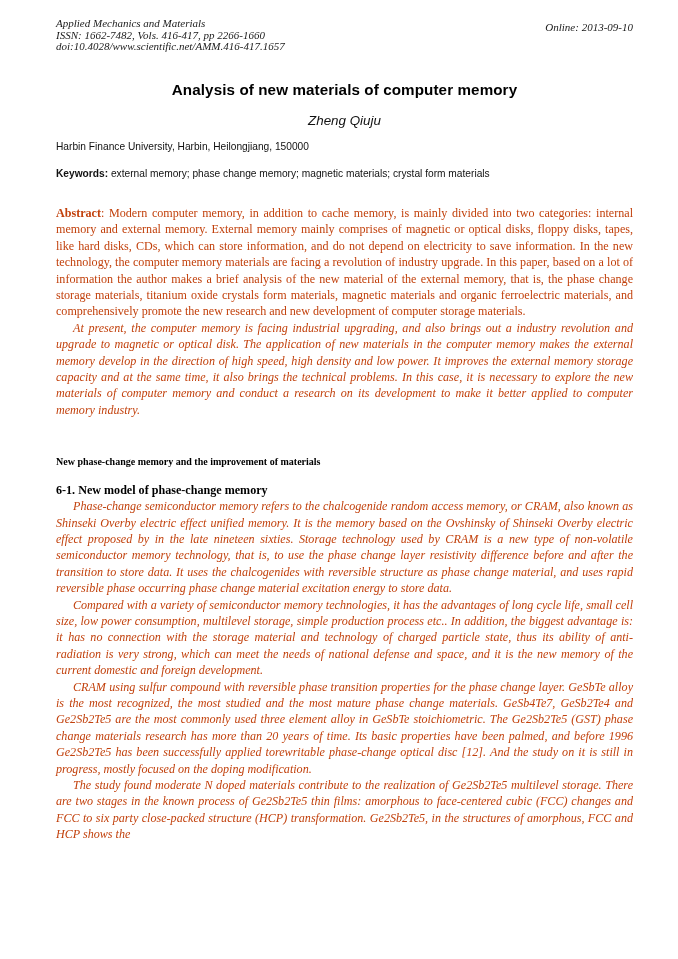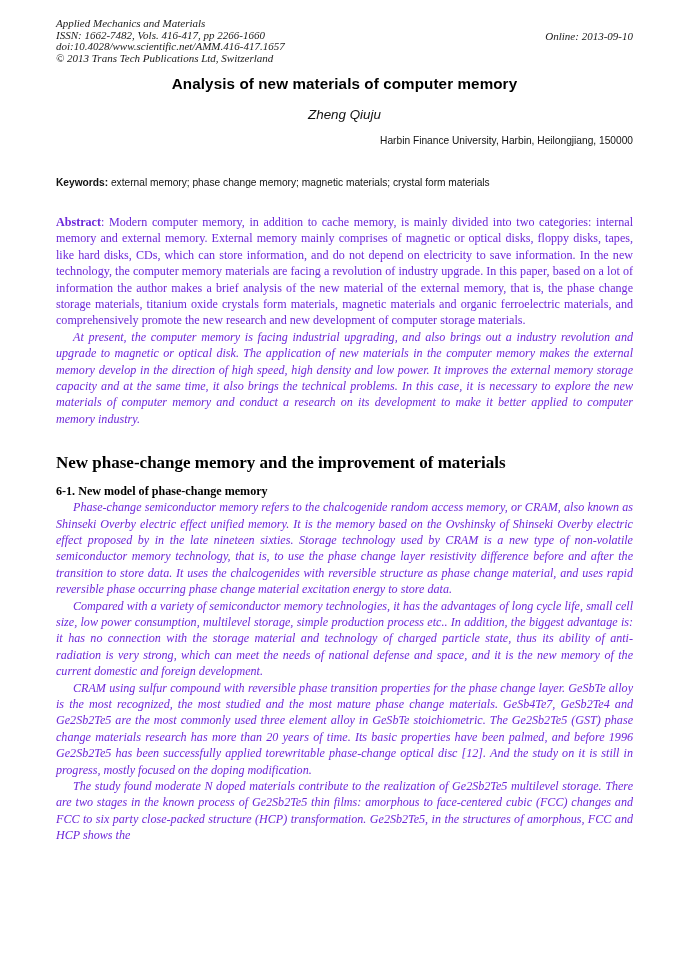--- a/index.html
+++ b/index.html
@@ -32,91 +32,91 @@
     line-height: 11.6px;
     color: #1a1a1a;
     position: relative;
     height: 48px;
   }
   .journal-header .line {
     white-space: nowrap;
   }
   .journal-header .online {
     position: absolute;
-    top: 13px;
+    top: 4px;
     right: 0;
     font-style: italic;
     white-space: nowrap;
   }
 
   
   .title {
-    margin-top: 8px;
+    margin-top: 14px;
     text-align: center;
     font-family: "Liberation Sans", "DejaVu Sans", sans-serif;
     font-weight: bold;
     font-size: 15.2px;
     line-height: 19px;
     letter-spacing: 0.1px;
     color: #000000;
   }
   .author {
     margin-top: 13px;
     text-align: center;
     font-family: "Liberation Sans", "DejaVu Sans", sans-serif;
     font-size: 13.4px;
     line-height: 17px;
     color: #111111;
     font-style: italic;
   }
   .affiliation {
     margin-top: 11px;
-    text-align: right;
+    text-align: left;
     font-family: "Liberation Sans", "DejaVu Sans", sans-serif;
     font-size: 10.2px;
     line-height: 14px;
     color: #111111;
   }
 
   
   .keywords {
-    margin-top: 28px;
+    margin-top: 13px;
     font-family: "Liberation Sans", "DejaVu Sans", sans-serif;
     font-size: 10.2px;
     line-height: 14px;
     color: #111111;
   }
   .keywords .kw-label {
     font-weight: bold;
   }
 
   
   .abstract {
     margin-top: 24px;
   }
   p.body-text {
     margin: 0;
     text-align: justify;
     text-justify: inter-word;
     font-size: 12.1px;
     line-height: 16.4px;
-    color: #6d28d9;
+    color: #c2410c;
   }
   p.indent {
     text-indent: 17px;
     font-style: italic;
   }
   .abs-label {
     font-weight: bold;
   }
 
   
   h2.section-heading {
-    margin: 28px 0 0 0;
-    font-size: 17px;
+    margin: 36px 0 0 0;
+    font-size: 10px;
     line-height: 16.4px;
     font-weight: bold;
     color: #000000;
   }
   h3.sub-heading {
     margin: 11px 0 0 0;
     font-size: 12.1px;
     line-height: 16.4px;
     font-weight: bold;
     color: #000000;
@@ -128,21 +128,20 @@
 </style>
 </head>
 <body>
 
 <div class="page">
 
   <div class="journal-header">
     <div class="line">Applied Mechanics and Materials</div>
     <div class="line">ISSN: 1662-7482, Vols. 416-417, pp 2266-1660</div>
     <div class="line">doi:10.4028/www.scientific.net/AMM.416-417.1657</div>
-    <div class="line">© 2013 Trans Tech Publications Ltd, Switzerland</div>
     <div class="online">Online: 2013-09-10</div>
   </div>
 
   <h1 class="title">Analysis of new materials of computer memory</h1>
 
   <div class="author">Zheng Qiuju</div>
 
   <div class="affiliation">Harbin Finance University, Harbin, Heilongjiang, 150000</div>
 
   <div class="keywords">

